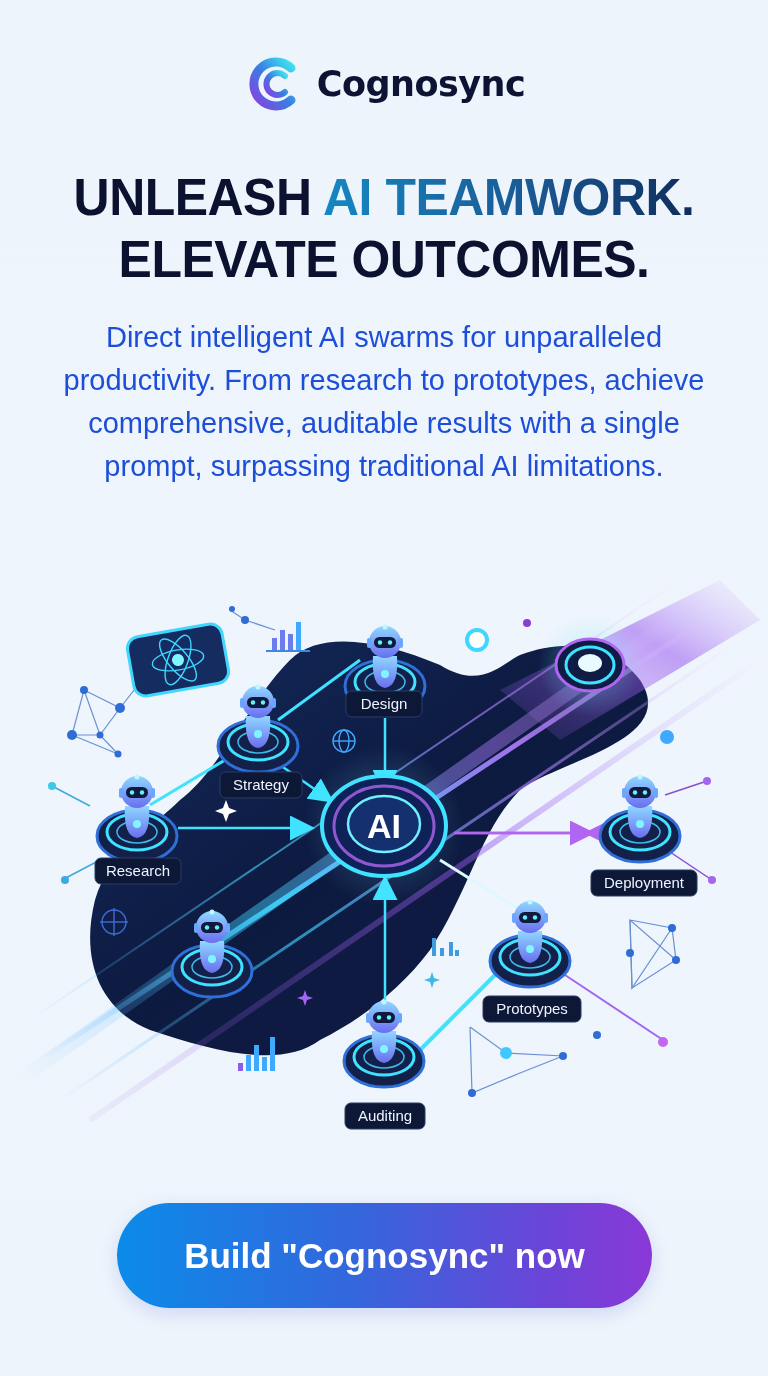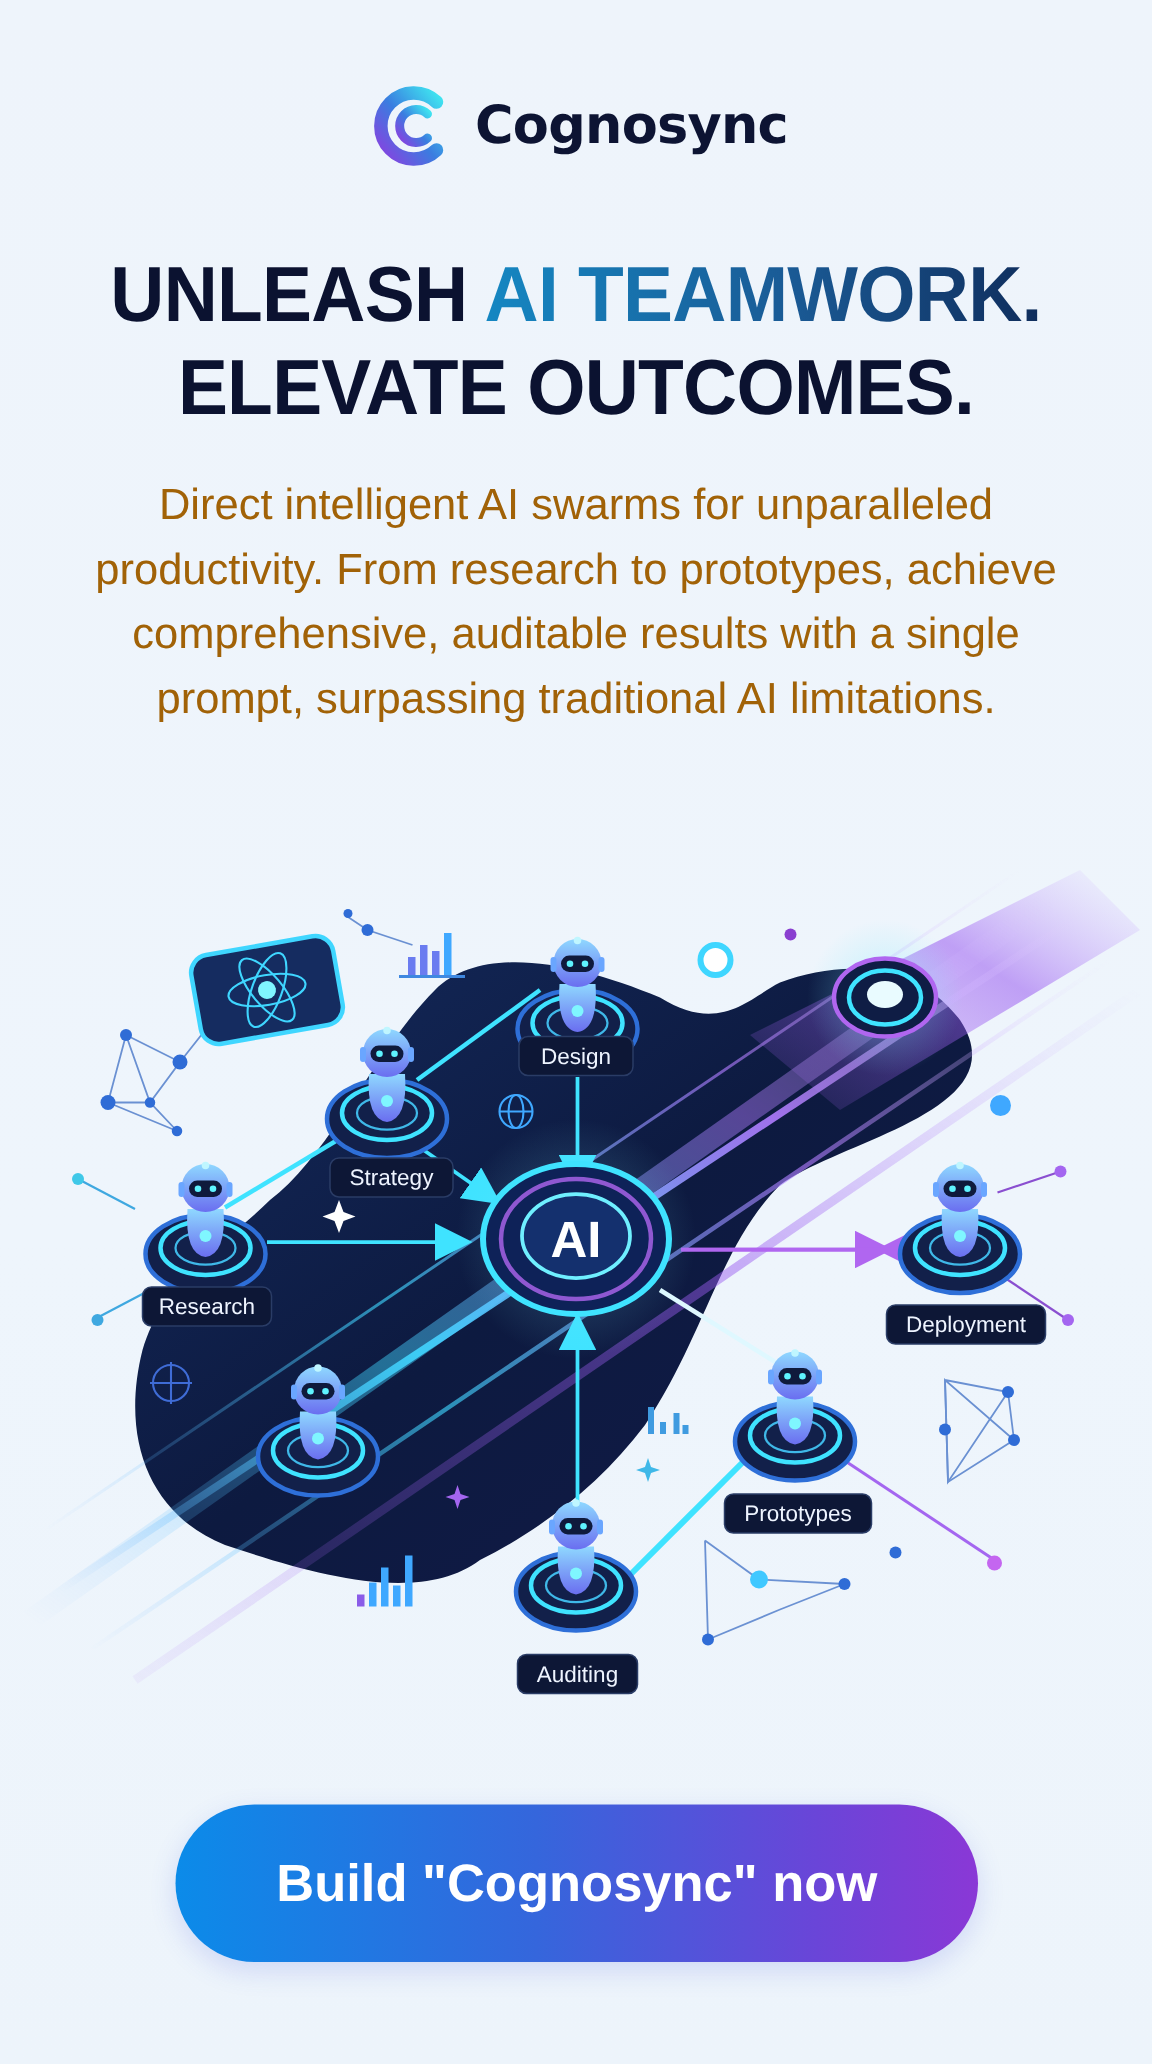--- a/index.html
+++ b/index.html
@@ -26,21 +26,21 @@
       font-size: 52px; line-height: 62px; color: #0b1230; letter-spacing: -0.5px;
       transform: scaleX(0.96);
     }
     .headline .accent {
       background: linear-gradient(90deg, #1587c2 0%, #1a5a95 55%, #0f2d5c 100%);
       -webkit-background-clip: text; background-clip: text; color: transparent;
     }
     .subtext {
       position: absolute; top: 316px; left: 40px; width: 688px; text-align: center;
       font-family: "Liberation Sans", sans-serif;
-      font-size: 29px; line-height: 43px; color: #a16207;
+      font-size: 29px; line-height: 43px; color: #1d4ed8;
     }
     .illustration {
       position: absolute; top: 570px; left: 0; width: 768px; height: 580px;
     }
     .cta {
       position: absolute; top: 1203px; left: 117px; width: 535px; height: 105px;
       border-radius: 53px; border: none;
       background: linear-gradient(90deg, #0b8be9 0%, #3566dc 45%, #6a45d8 80%, #8a38d6 100%);
       color: #ffffff; font-family: "Liberation Sans", sans-serif;
       font-weight: bold; font-size: 35px; cursor: pointer;

